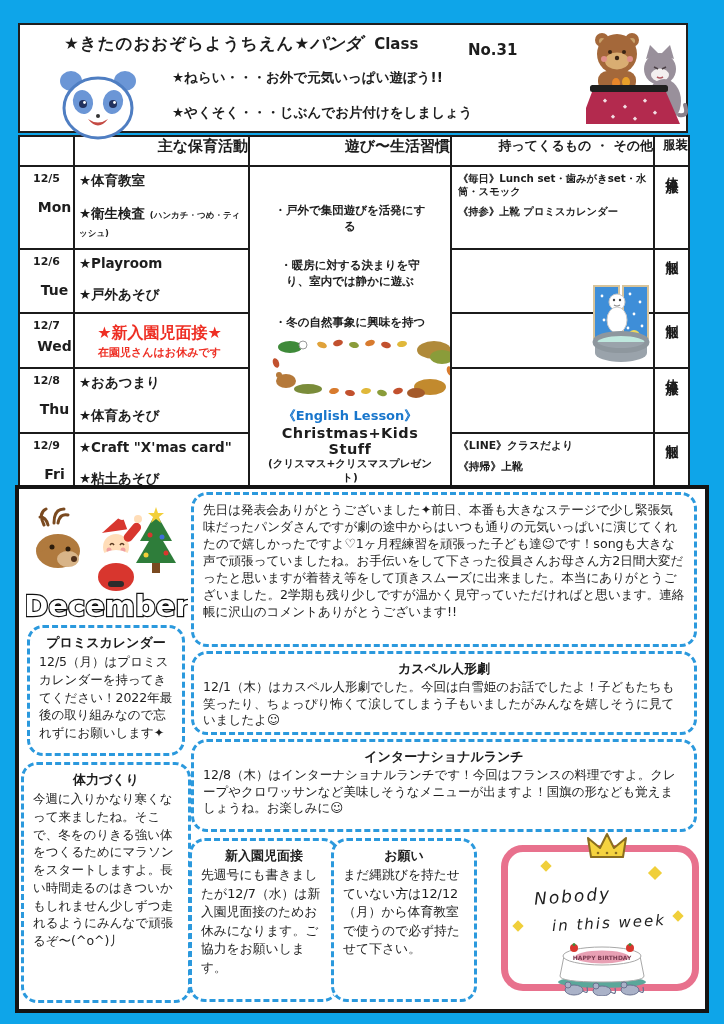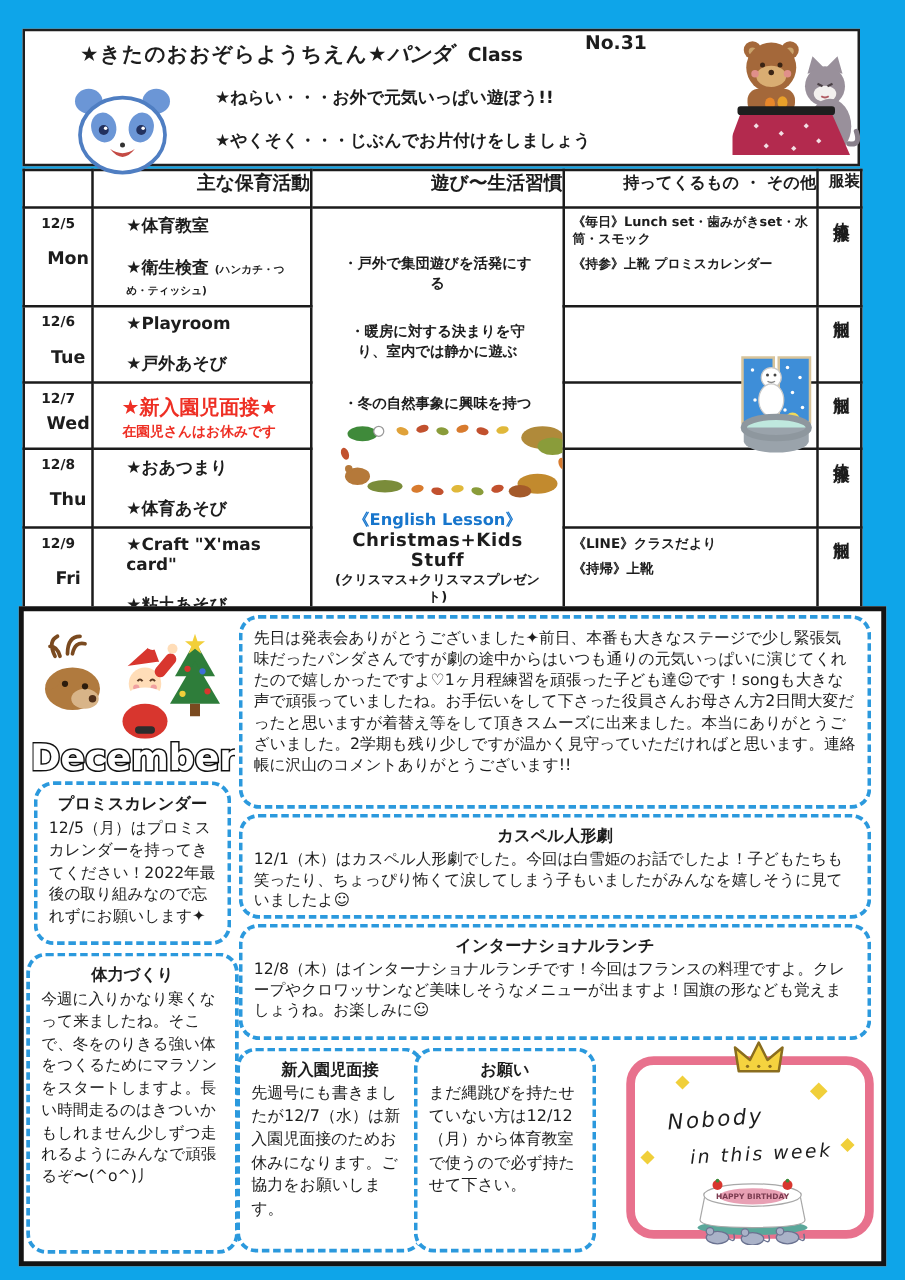--- a/index.html
+++ b/index.html
@@ -10,36 +10,36 @@
     background:#0ea5e9; overflow:hidden;
   }
   
   .header-box {
     position:absolute; left:18px; top:23px; width:670px; height:110px;
     border:2px solid #1f1f1f; background:#fff;
   }
   .school-title { position:absolute; left:44px; top:8px; font-size:16.5px; font-weight:bold; letter-spacing:1px; }
   .class-group  { position:absolute; left:290px; top:7px; font-size:15px; font-weight:bold; }
   .class-name   { font-size:17px; font-style:italic; margin-right:12px; }
-  .issue-no     { position:absolute; left:448px; top:0; font-size:15px; font-weight:bold; }
+  .issue-no     { position:absolute; left:448px; top:16px; font-size:15px; font-weight:bold; }
   .aim-line     { position:absolute; left:152px; top:44px; font-size:13.5px; font-weight:bold; }
   .promise-line { position:absolute; left:152px; top:79px; font-size:13.5px; font-weight:bold; }
   .panda-illu   { position:absolute; left:50px; top:66px; z-index:3; }
   .kotatsu-illu { position:absolute; left:586px; top:27px; z-index:3; }
 
   
   table.sched { position:absolute; left:18px; top:135px; width:670px; border-collapse:collapse; table-layout:fixed; background:#fff; }
   table.sched td { border:2px solid #1b1b1b; vertical-align:top; overflow:hidden; }
   td.c-head { text-align:right; vertical-align:middle; font-weight:bold; }
   .h-act  { font-size:15px; } .h-play { font-size:15px; }
   .h-bring{ font-size:13px; } .h-cloth{ font-size:12.5px; }
   td.date-cell { text-align:center; }
   .date-num { font-size:11px; font-weight:bold; margin-top:5px; }
   .date-day { font-size:14px;  font-weight:bold; margin-top:14px;padding-left:16px; }
-  td.act-cell { padding:5px 4px 4px 26px; }
+  td.act-cell { padding:5px 4px 4px 4px; }
   .act-line1 { font-size:13.5px; font-weight:bold; }
   .act-line2 { font-size:13.5px; font-weight:bold; margin-top:15px; }
   .act-note  { font-size:8.5px; font-weight:bold; }
   .act-center { text-align:center; padding-left:0 !important; }
   .red1 { color:#ee2f24; font-size:16px; font-weight:bold; text-align:center; margin-top:4px; }
   .red2 { color:#ee2f24; font-size:11px; font-weight:bold; text-align:center; margin-top:1px; }
   .sat1 { font-size:15px; font-weight:bold; text-align:center; margin-top:6px; }
   .sat2 { font-size:13px; font-weight:bold; text-align:center; }
   td.bring-cell { padding:5px 4px 4px 6px; }
   .bring-line { font-size:10.3px; font-weight:bold; line-height:1.25; }

